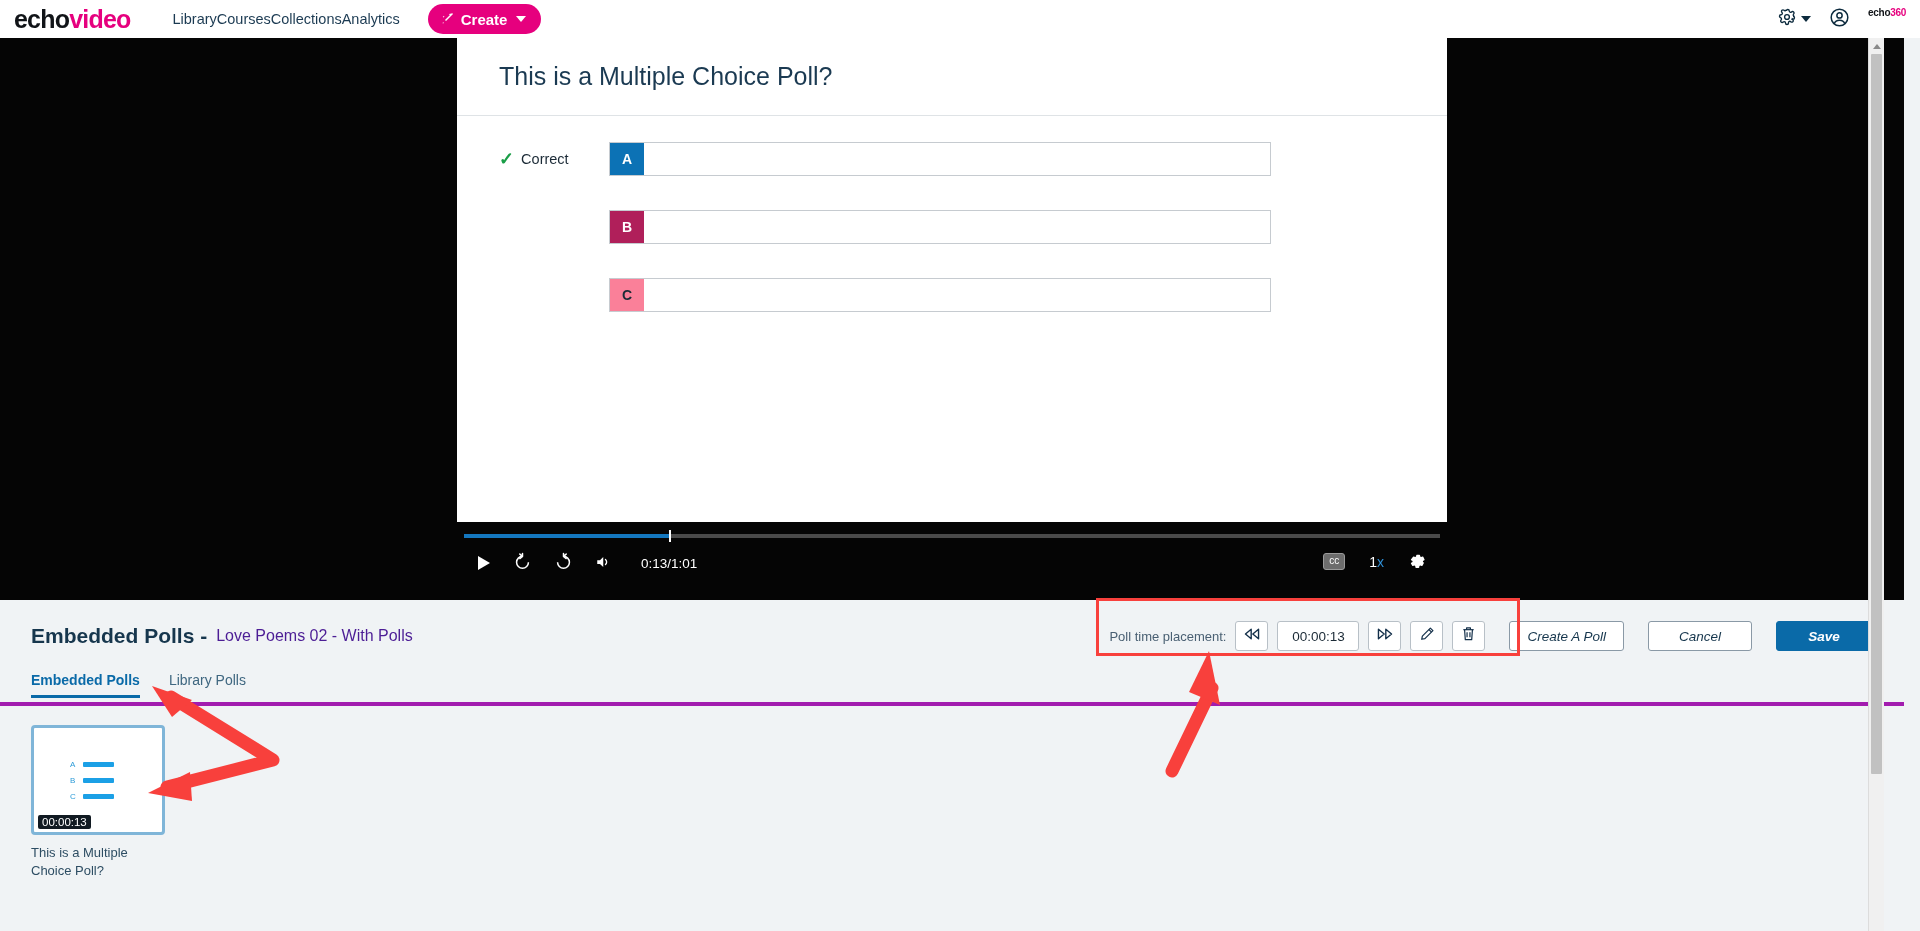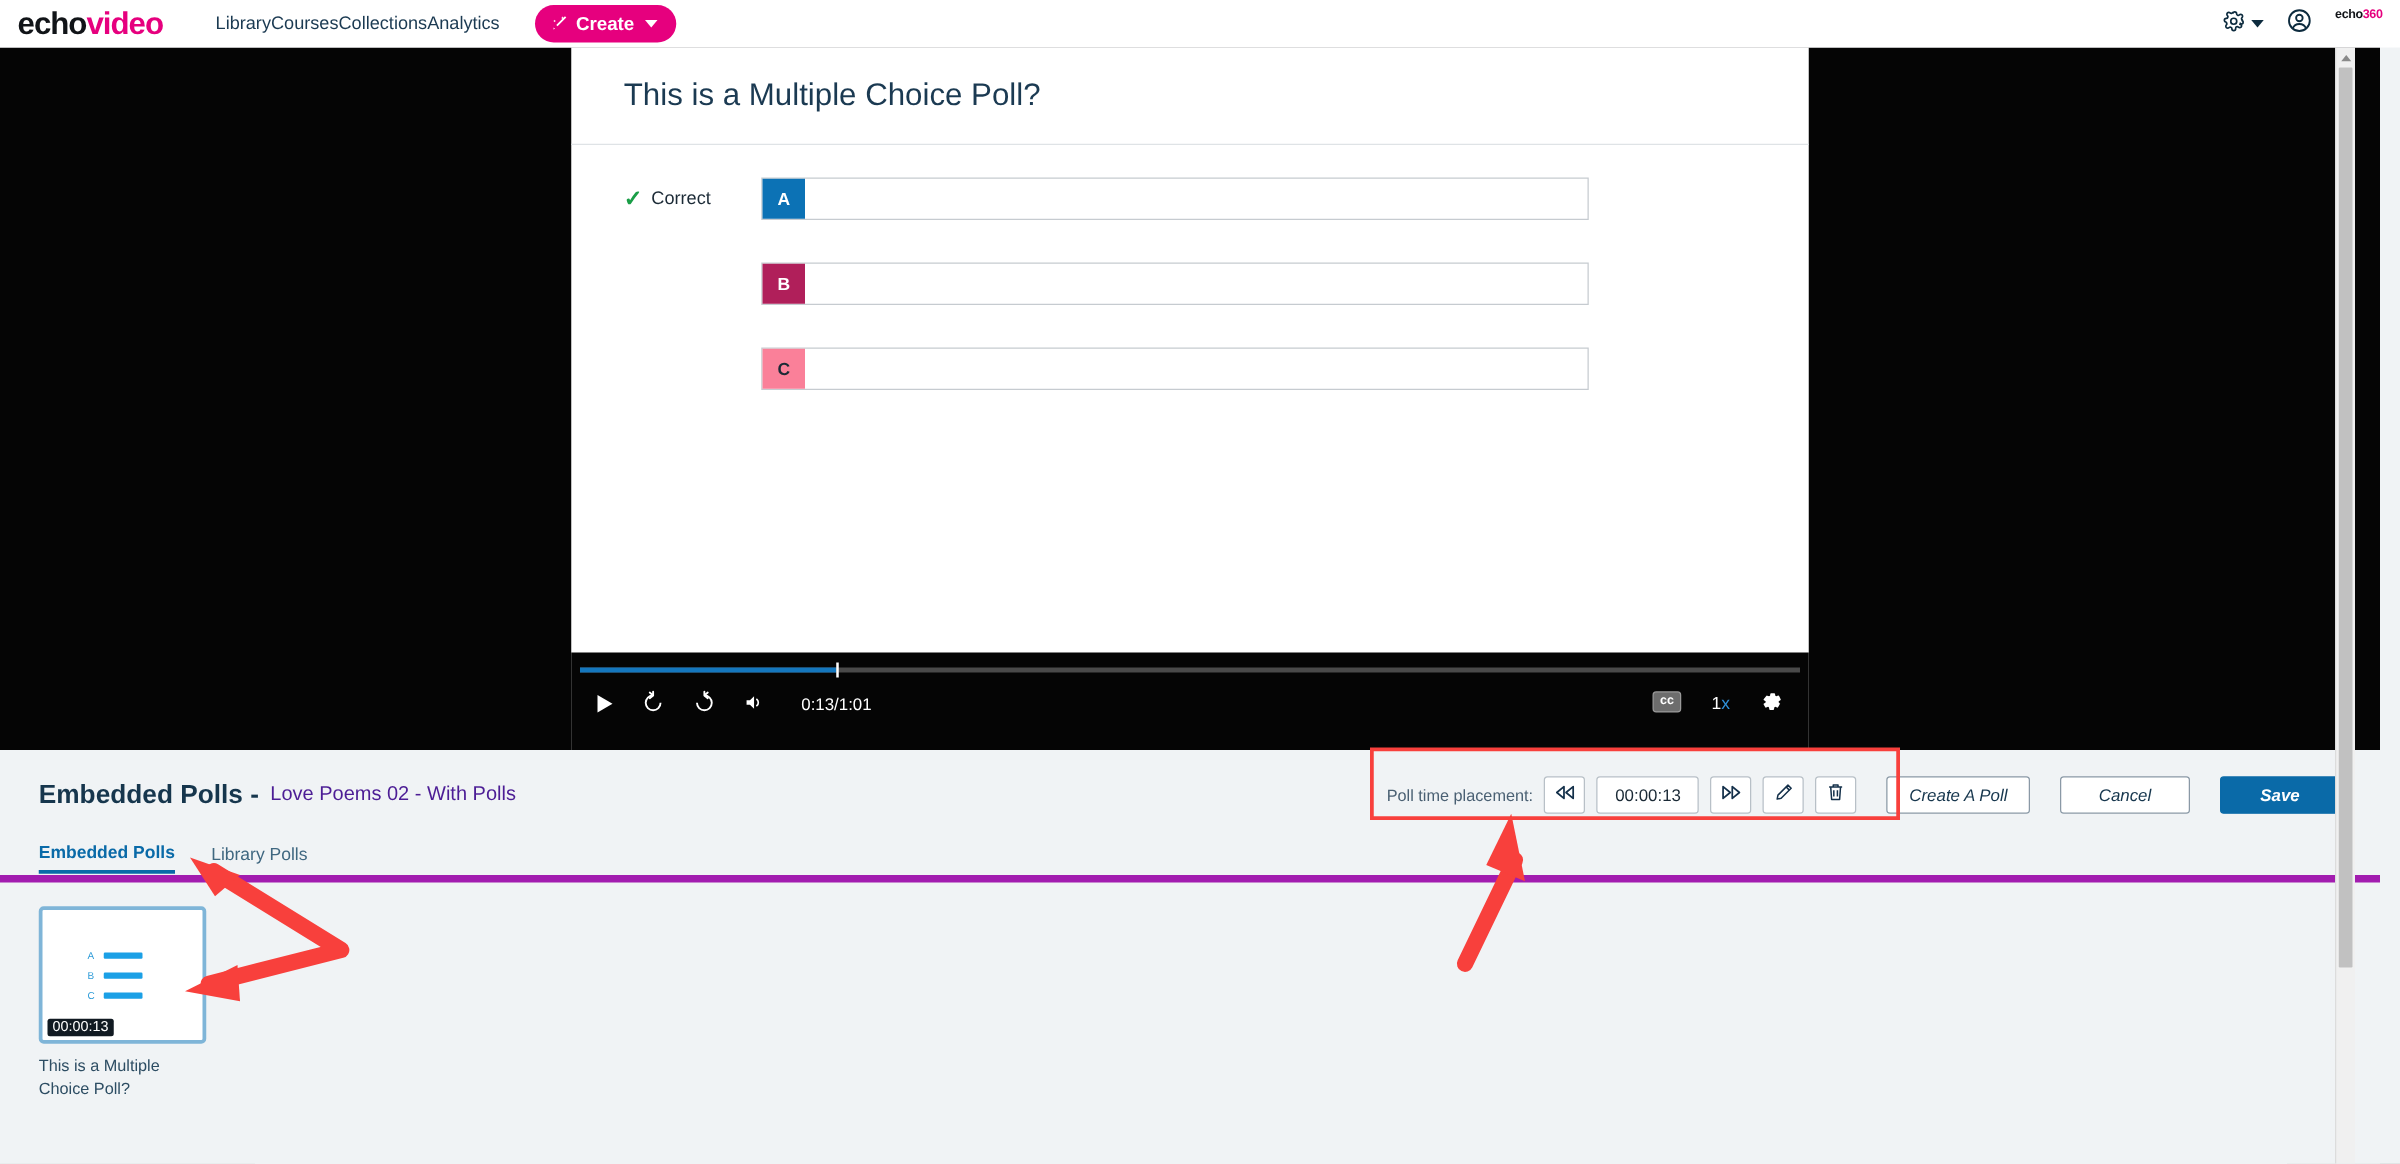--- a/index.html
+++ b/index.html
@@ -135,21 +135,21 @@
     position: absolute; top: 30px; left: 0; right: 0;
     display: flex; align-items: flex-end; padding: 0 20px;
   }
   .ctrl { color: #fff; margin-right: 22px; cursor: pointer; display:flex; align-items:center; }
   .time-label {
     color: #fff; font-size: 13.5px; margin-left: 6px; white-space: nowrap;
   }
   .controls-right { margin-left: auto; display: flex; align-items: center; gap: 24px; }
   .cc-btn {
     background: #6d6d6d; color: #fff;
-    font-size: 10px; font-weight: bold;
+    font-size: 10px; font-weight: normal;
     border: 1px solid #9a9a9a; border-radius: 3px;
     padding: 2px 5px; line-height: 1.05; cursor: pointer;
   }
   .speed { font-size: 14px; color: #fff; cursor: pointer; }
   .speed .x { color: #2f8fd6; }
 
   
   .lower {
     position: absolute; top: 600px; left: 0;
     width: 1904px; height: 331px;
@@ -195,23 +195,23 @@
     font-style: italic;
   }
   .btn-outline { background: #fff; border: 1px solid #8a99a6; color: #16364d; }
   .btn-cancel { min-width: 104px; }
   .btn-primary {
     background: #0a6aa8; border: 1px solid #0a6aa8; color: #fff;
     min-width: 96px; font-weight: bold;
   }
 
   .tabs {
-    display: flex; align-items: center; gap: 29px;
+    display: flex; align-items: flex-start; gap: 29px;
     padding-left: 31px; height: 34px;
-    border-bottom: 6px solid #a21caf;
+    border-bottom: 4px solid #a21caf;
   }
   .tab {
     font-size: 14px; padding-bottom: 7px; cursor: pointer; white-space: nowrap;
   }
   .tab-active {
     color: #0a6aa8; font-weight: bold;
     border-bottom: 3px solid #0a6aa8;
   }
   .tab-idle { color: #3f6780; }
 

